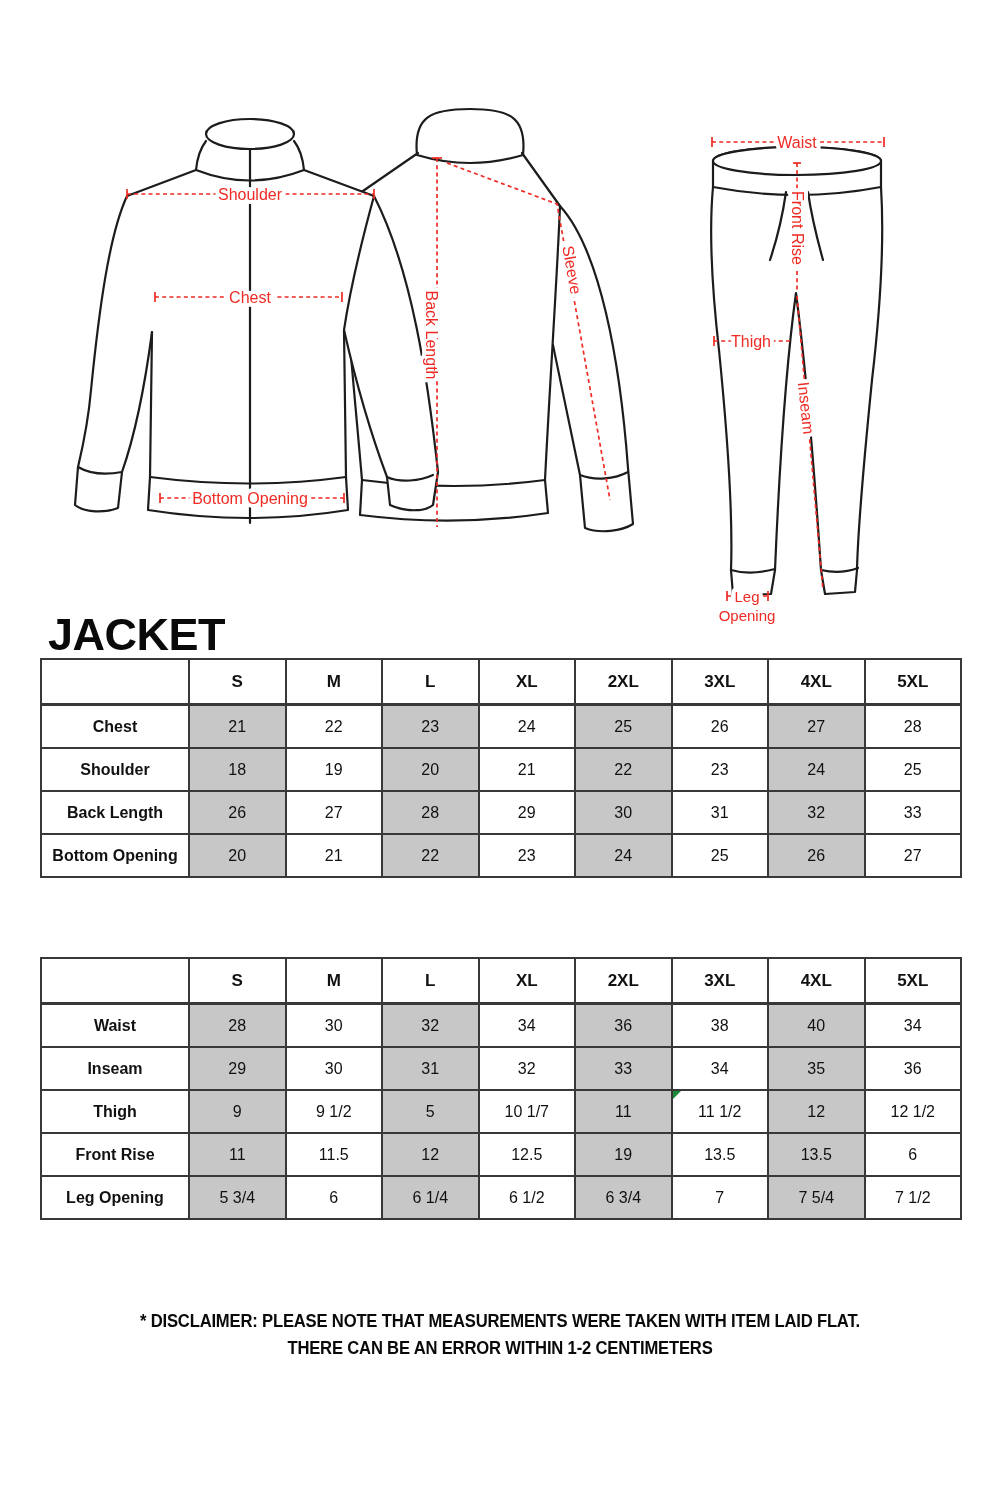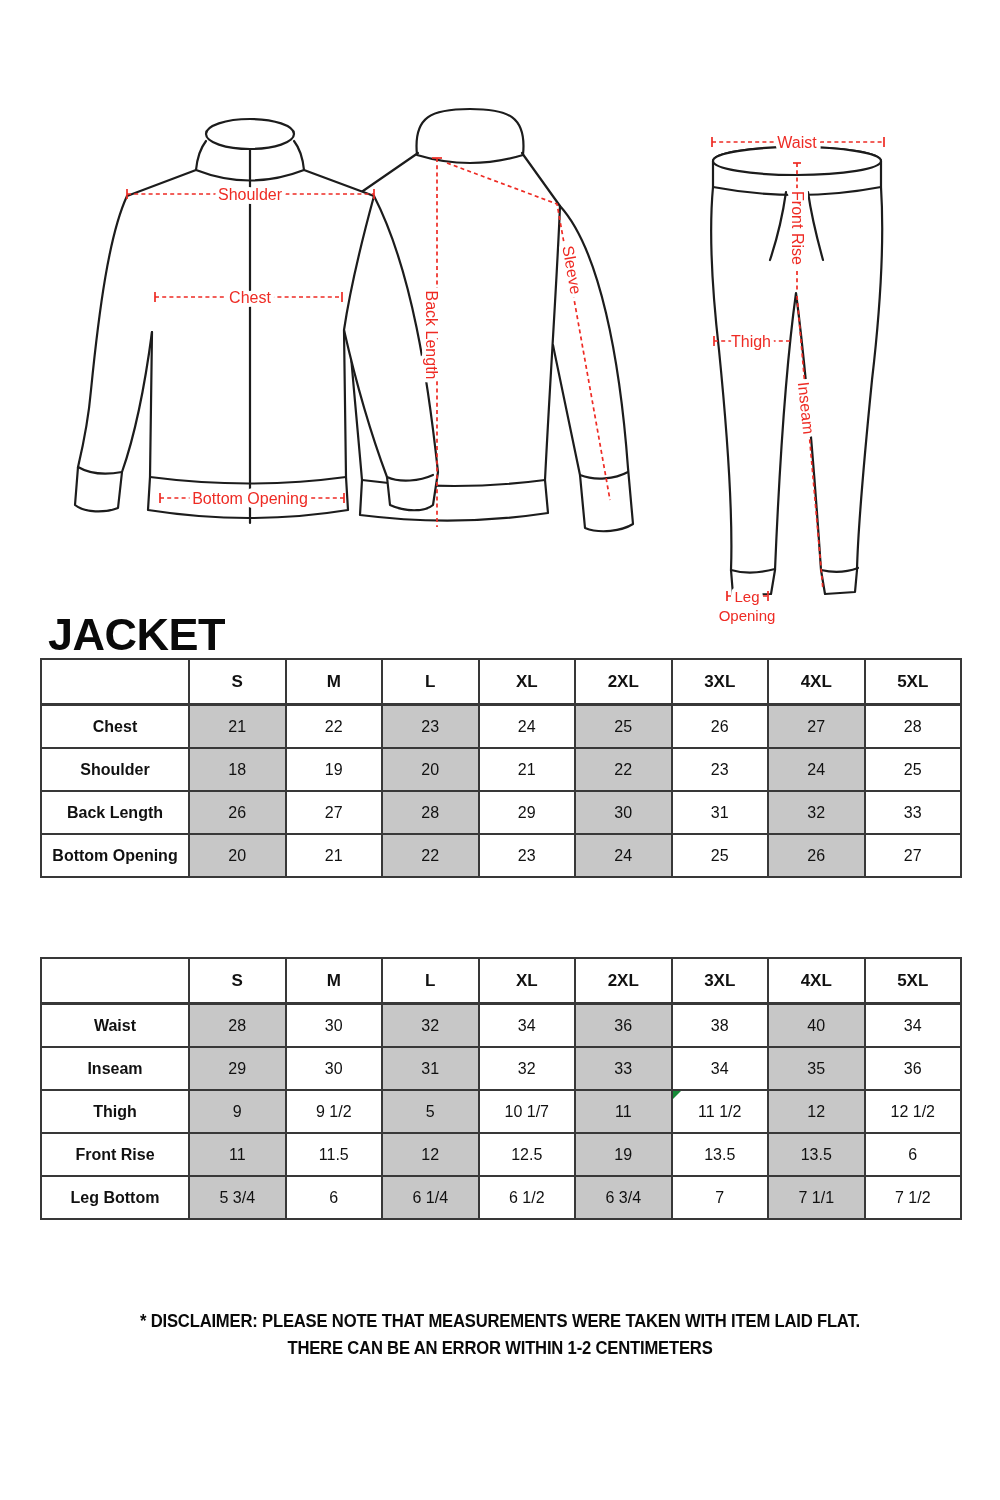--- a/index.html
+++ b/index.html
@@ -288,28 +288,28 @@
           <td class="shaded">11</td>
           <td>11.5</td>
           <td class="shaded">12</td>
           <td>12.5</td>
           <td class="shaded">19</td>
           <td>13.5</td>
           <td class="shaded">13.5</td>
           <td>6</td>
         </tr>
         <tr>
-          <th class="label-col">Leg Bottom</th>
+          <th class="label-col">Leg Opening</th>
           <td class="shaded">5 3/4</td>
           <td>6</td>
           <td class="shaded">6 1/4</td>
           <td>6 1/2</td>
           <td class="shaded">6 3/4</td>
           <td>7</td>
-          <td class="shaded">7 1/1</td>
+          <td class="shaded">7 5/4</td>
           <td>7 1/2</td>
         </tr>
       </tbody>
     </table>
 </div>
 
 <div class="disclaimer">
   <div>* DISCLAIMER: PLEASE NOTE THAT MEASUREMENTS WERE TAKEN WITH ITEM LAID FLAT.</div>
   <div>THERE CAN BE AN ERROR WITHIN 1-2 CENTIMETERS</div>
 </div>

